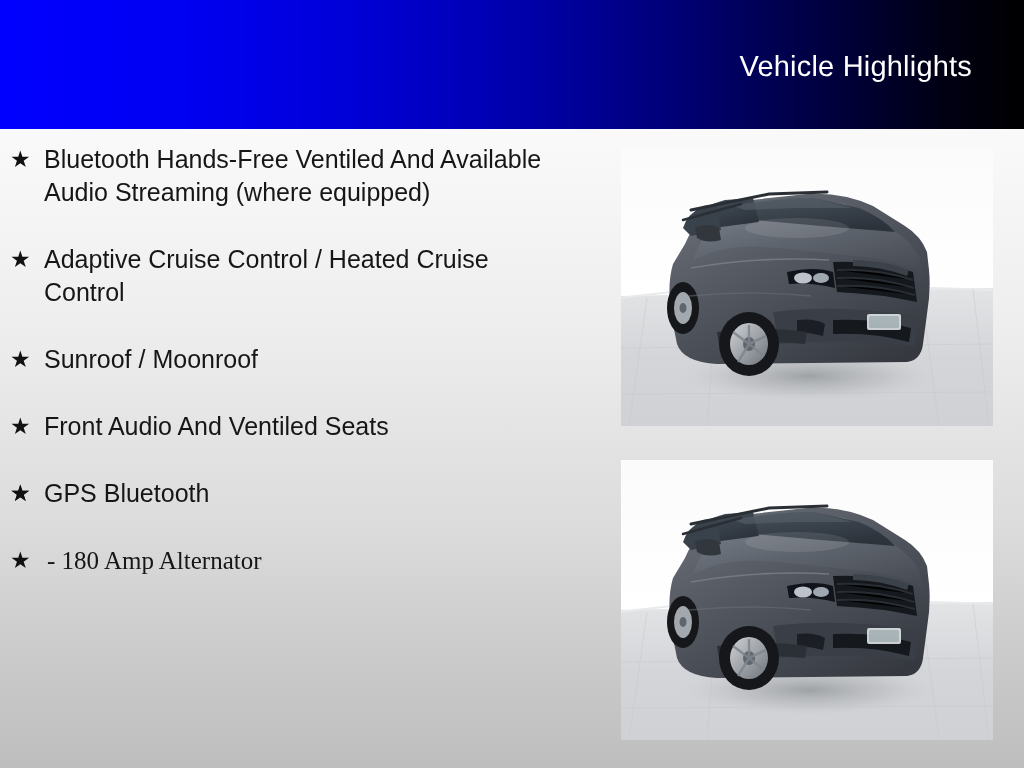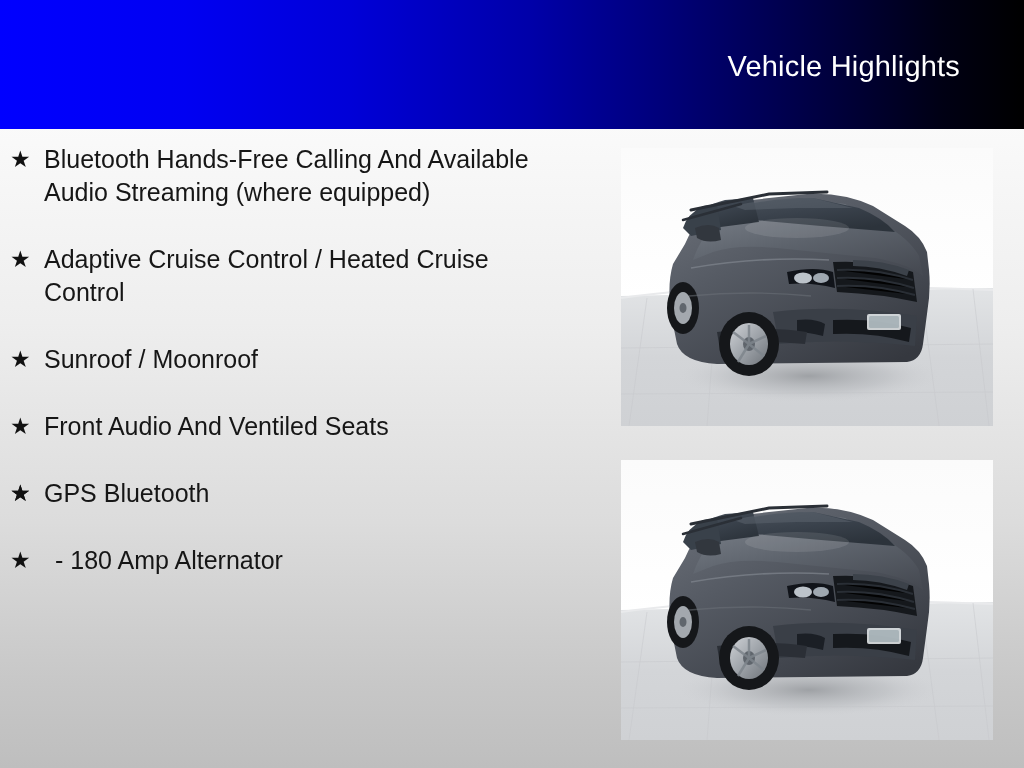--- a/index.html
+++ b/index.html
@@ -26,21 +26,21 @@
   #header {
     position: absolute;
     left: 0;
     top: 0;
     width: 1024px;
     height: 129px;
     background: linear-gradient(90deg, #0000ff 0%, #0000f2 18%, #0000d8 34%, #0000a8 52%, #00006e 68%, #00003a 82%, #000014 92%, #000000 100%);
   }
   #header-title {
     position: absolute;
-    right: 64px;
+    right: 52px;
     top: 50px;
     color: #ffffff;
     font-size: 29px;
     line-height: 34px;
     letter-spacing: 0.2px;
     white-space: nowrap;
     font-weight: normal;
     text-rendering: geometricPrecision;
   }
 
@@ -67,25 +67,26 @@
   .hl-star {
     position: absolute;
     left: 10px;
     top: 0px;
     font-size: 23px;
     line-height: 33px;
     color: #111111;
   }
   .hl-sub {
     position: relative;
-    margin: 11px;
+    margin: 3px;
     padding: 0 0 0 44px;
     color: #161616;
     font-size: 25px;
     line-height: 33px;
+    font-family: Liberation Serif, serif;
   }
 
   
   .photo {
     position: absolute;
     left: 621px;
     width: 372px;
     height: 278px;
     background: #f3f3f3;
     overflow: hidden;
@@ -101,21 +102,21 @@
 <div id="slide">
 
   <div id="header">
     <div id="header-title">Vehicle Highlights</div>
   </div>
 
   <ul id="highlights-list">
 
     <li class="hl-item">
       <span class="hl-star">★</span>
-      <span>Bluetooth Hands-Free Calling And Available Audio Streaming (where equipped)</span>
+      <span>Bluetooth Hands-Free Ventiled And Available Audio Streaming (where equipped)</span>
     </li>
 
     <li class="hl-item">
       <span class="hl-star">★</span>
       <span>Adaptive Cruise Control / Heated Cruise Control</span>
     </li>
 
     <li class="hl-item">
       <span class="hl-star">★</span>
       <span>Sunroof / Moonroof</span>

